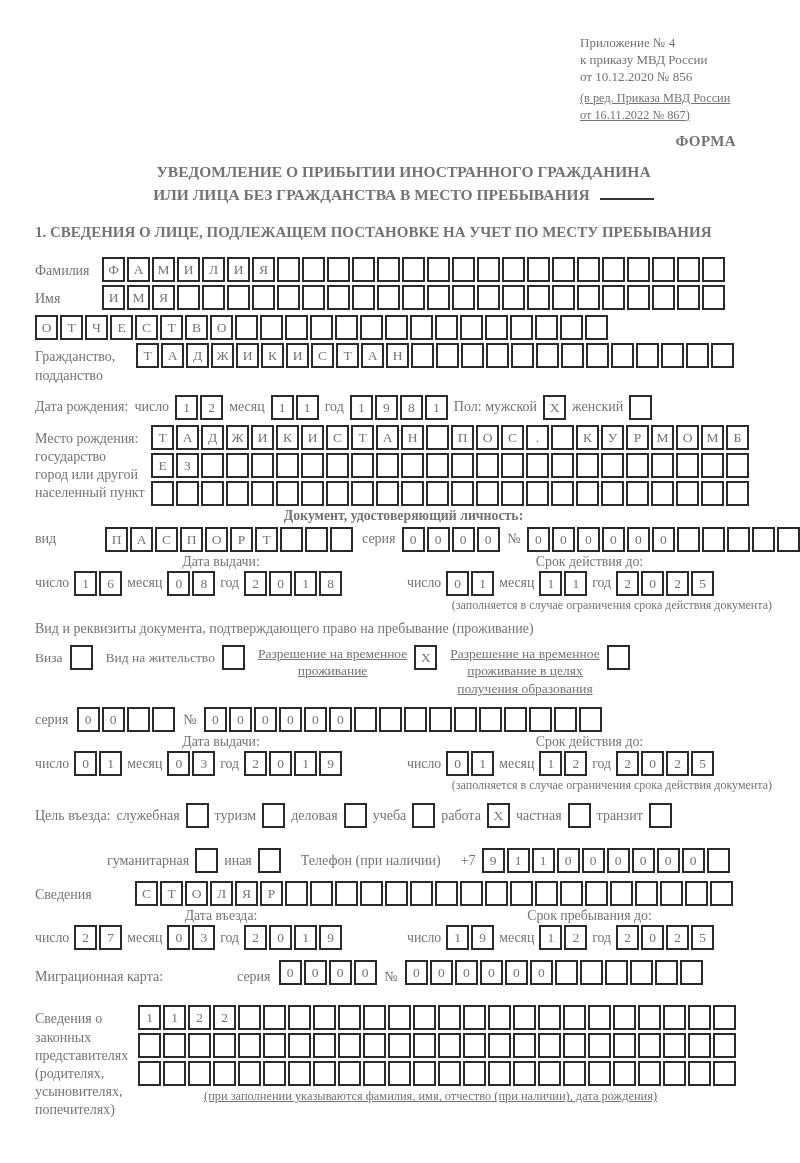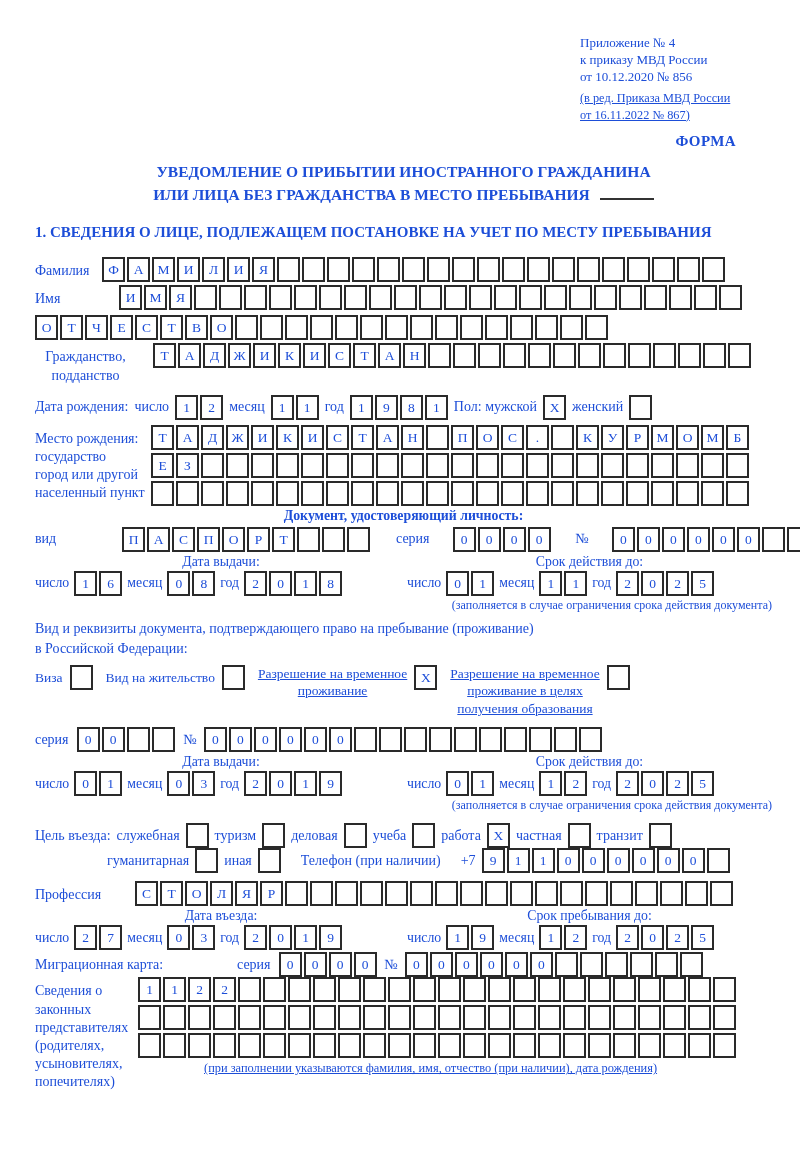--- a/index.html
+++ b/index.html
@@ -1,46 +1,46 @@
 <!DOCTYPE html>
 <html><head>
 <meta charset="utf-8">
 <style>
   html,body{margin:0;padding:0;background:#ffffff;}
   .page{
     width:800px;height:1163px;box-sizing:border-box;overflow:hidden;
-    background:#ffffff;color:#1d4ed8;
+    background:#ffffff;color:#737373;
     font-family:"Liberation Serif","DejaVu Serif",serif;
     padding:34px 28px 0 35px;position:relative;
   }
   
   .hdr{margin-left:auto;width:192px;font-size:13px;line-height:1.32;}
   .hdr .sub{font-size:12.3px;margin-top:5px;line-height:1.32;text-decoration:underline;}
   .forma{text-align:right;font-weight:bold;font-size:15px;margin:10px 36px 0 0;letter-spacing:.4px;}
   .title{text-align:center;font-weight:bold;font-size:15.5px;line-height:1.5;margin-top:10px;}
   .blank-line{display:inline-block;width:54px;border-bottom:2px solid #333;height:12px;margin-left:10px;}
   .sec-head{font-weight:bold;font-size:15px;margin-top:18px;white-space:nowrap;}
   
   .row{display:flex;align-items:flex-start;flex-wrap:nowrap;}
   .ai-c{align-items:center;}
   .lbl{font-size:14px;line-height:1.3;flex:none;}
   .pt{padding-top:5px;}
-  .lw67{width:67px;}  .lw101{width:101px;text-align:center;} .lw118{width:118px;}
+  .lw67{width:67px;}  .lw101{width:101px;} .lw118{width:118px;}
   .lw116{width:116px;} .lw100{width:100px;} .lw103{width:103px;} .lw70{width:70px;}
   .cboxes{display:flex;gap:2px;flex:none;}
   .cbox{
     box-sizing:border-box;width:23px;height:25px;border:2px solid #2a2a2a;flex:none;
     display:flex;align-items:center;justify-content:center;
     font-size:13.5px;background:#fff;line-height:1;
   }
   .stack > .cboxes{margin-bottom:3px;}
   .stack > .cboxes:last-child{margin-bottom:0;}
   .gap6 > *{margin-right:6px;} .gap6 > *:last-child{margin-right:0;}
-  .mlbl{font-size:14px;flex:none;} .mt3{margin-top:3px;gap:17px;} .mt4{margin-top:0;} .mt5{margin-top:5px;}
-  .mt6{margin-top:2px;} .mt8{margin-top:8px;} .mt10{margin-top:10px;} .mt16{margin-top:16px;}
+  .mlbl{font-size:14px;flex:none;} .mt3{margin-top:3px;} .mt4{margin-top:20px;} .mt5{margin-top:5px;}
+  .mt6{margin-top:10px;align-items:flex-end;} .mt8{margin-top:8px;} .mt10{margin-top:10px;} .mt16{margin-top:16px;}
   .center-bold{text-align:center;font-weight:bold;font-size:13.8px;margin-top:2px;}
   
   .date-cols{display:flex;margin-top:2px;}
   .dc-left{width:372px;flex:none;}
   .dc-right{flex:1;}
   .date-title{text-align:center;font-size:13.8px;margin-bottom:1px;}
   .date-line{display:flex;align-items:center;font-size:13.8px;}
   .date-line > *{margin-right:5px;} .date-line > *:last-child{margin-right:0;}
   .note{font-size:12px;margin-top:2px;text-align:right;}
   .intro{font-size:14px;margin-top:8px;}
@@ -400,21 +400,20 @@
             <span class="cbox">0</span>
             <span class="cbox">2</span>
             <span class="cbox">5</span>
           </span>
       </div>
       <div class="note">(заполняется в случае ограничения срока действия документа)</div>
     </div>
   </div>
 
   <div class="intro">Вид и реквизиты документа, подтверждающего право на пребывание (проживание)</div>
-  <div class="intro2">в Российской Федерации:</div>
 
   <div class="opts">
     <div class="opt">
       <span class="olbl">Виза</span>
       <span class="cboxes">
           <span class="cbox"></span>
         </span>
     </div>
     <div class="opt">
       <span class="olbl">Вид на жительство</span>
@@ -571,21 +570,21 @@
         <span class="cbox">0</span>
         <span class="cbox">0</span>
         <span class="cbox">0</span>
         <span class="cbox">0</span>
         <span class="cbox">0</span>
         <span class="cbox"></span>
       </span>
   </div>
 
   <div class="row mt8">
-    <div class="lbl lw100 pt">Профессия</div>
+    <div class="lbl lw100 pt">Сведения</div>
     <div class="cboxes">
         <span class="cbox">С</span>
         <span class="cbox">Т</span>
         <span class="cbox">О</span>
         <span class="cbox">Л</span>
         <span class="cbox">Я</span>
         <span class="cbox">Р</span>
         <span class="cbox"></span>
         <span class="cbox"></span>
         <span class="cbox"></span>

